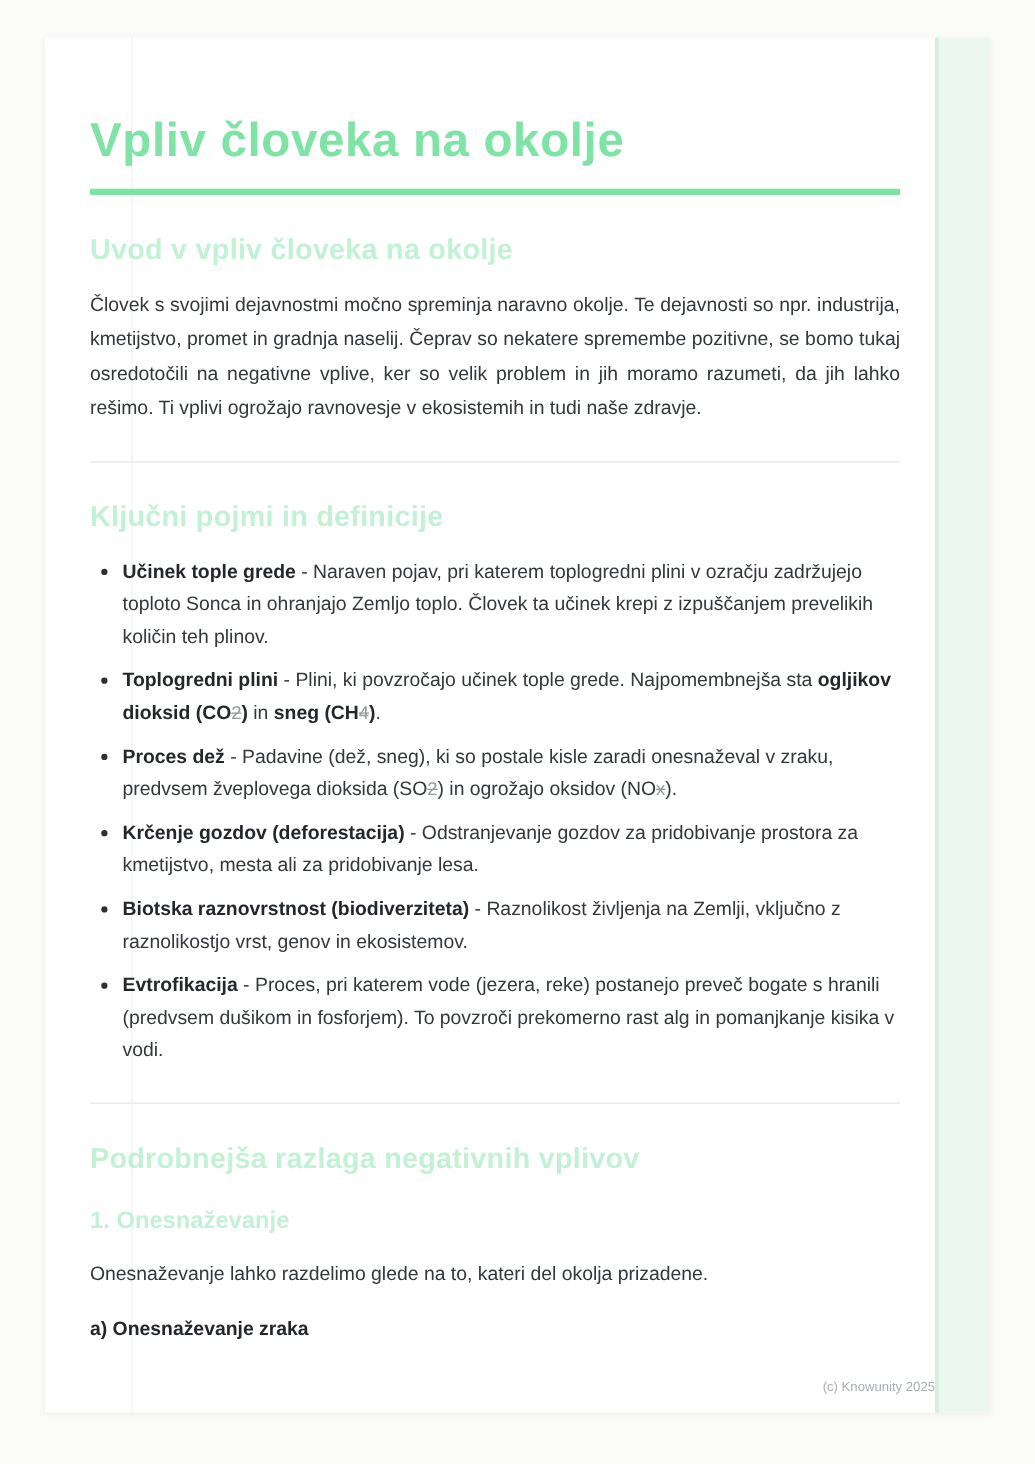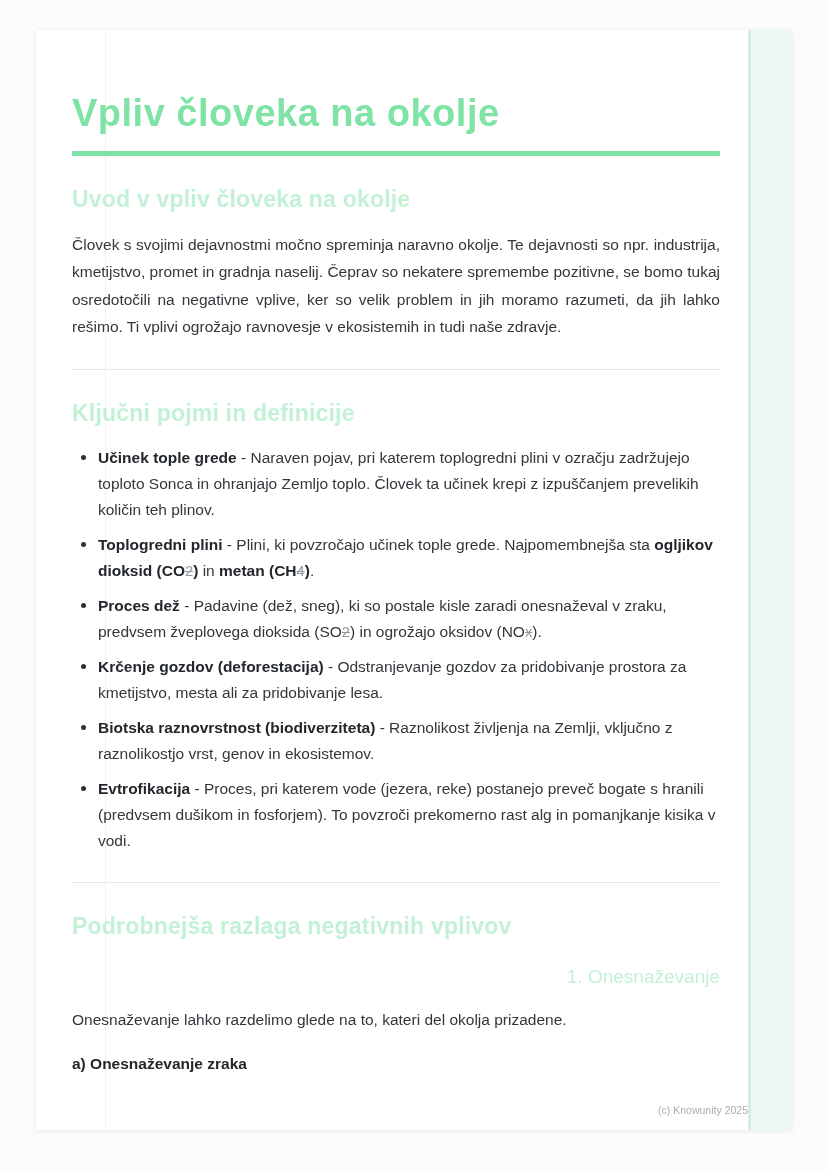--- a/index.html
+++ b/index.html
@@ -38,23 +38,22 @@
     border-radius:1px;
   }
   h2{
     margin:30px 0 0 0;
     font-size:23px;font-weight:700;
     color:var(--heading_green,#c2f1d6);
     letter-spacing:0.2px;
   }
   h3{
     margin:26px 0 0 0;
-    font-size:19px;font-weight:400;
+    font-size:19px;font-weight:700;
     color:var(--heading_green,#c2f1d6);
-    text-align:right;
   }
   p.body-text{
     margin:18px 0 0 0;
     font-size:15.5px;line-height:27.5px;
     color:var(--body_text,#32373c);
     text-align:justify;
   }
   p.plain{text-align:left;}
   p.bold-line{
     margin:22px 0 0 0;
@@ -106,21 +105,21 @@
       <h2>Uvod v vpliv človeka na okolje</h2>
       <p class="body-text">Človek s svojimi dejavnostmi močno spreminja naravno okolje. Te dejavnosti so npr. industrija, kmetijstvo, promet in gradnja naselij. Čeprav so nekatere spremembe pozitivne, se bomo tukaj osredotočili na negativne vplive, ker so velik problem in jih moramo razumeti, da jih lahko rešimo. Ti vplivi ogrožajo ravnovesje v ekosistemih in tudi naše zdravje.</p>
     </section>
 
     <hr class="divider">
 
     <section>
       <h2>Ključni pojmi in definicije</h2>
       <ul class="terms" id="terms-list">
           <li><span class="b">Učinek tople grede</span><span> - Naraven pojav, pri katerem toplogredni plini v ozračju zadržujejo toploto Sonca in ohranjajo Zemljo toplo. Človek ta učinek krepi z izpuščanjem prevelikih količin teh plinov.</span></li>
-          <li><span class="b">Toplogredni plini</span><span> - Plini, ki povzročajo učinek tople grede. Najpomembnejša sta </span><span class="b">ogljikov dioksid (CO</span><span class="s">2</span><span class="b">)</span><span> in </span><span class="b">metan (CH</span><span class="s">4</span><span class="b">)</span><span>.</span></li>
+          <li><span class="b">Toplogredni plini</span><span> - Plini, ki povzročajo učinek tople grede. Najpomembnejša sta </span><span class="b">ogljikov dioksid (CO</span><span class="s">2</span><span class="b">)</span><span> in </span><span class="b">sneg (CH</span><span class="s">4</span><span class="b">)</span><span>.</span></li>
           <li><span class="b">Proces dež</span><span> - Padavine (dež, sneg), ki so postale kisle zaradi onesnaževal v zraku, predvsem žveplovega dioksida (SO</span><span class="s">2</span><span>) in ogrožajo oksidov (NO</span><span class="s">x</span><span>).</span></li>
           <li><span class="b">Krčenje gozdov (deforestacija)</span><span> - Odstranjevanje gozdov za pridobivanje prostora za kmetijstvo, mesta ali za pridobivanje lesa.</span></li>
           <li><span class="b">Biotska raznovrstnost (biodiverziteta)</span><span> - Raznolikost življenja na Zemlji, vključno z raznolikostjo vrst, genov in ekosistemov.</span></li>
           <li><span class="b">Evtrofikacija</span><span> - Proces, pri katerem vode (jezera, reke) postanejo preveč bogate s hranili (predvsem dušikom in fosforjem). To povzroči prekomerno rast alg in pomanjkanje kisika v vodi.</span></li>
         </ul>
     </section>
 
     <hr class="divider">
 
     <section>

